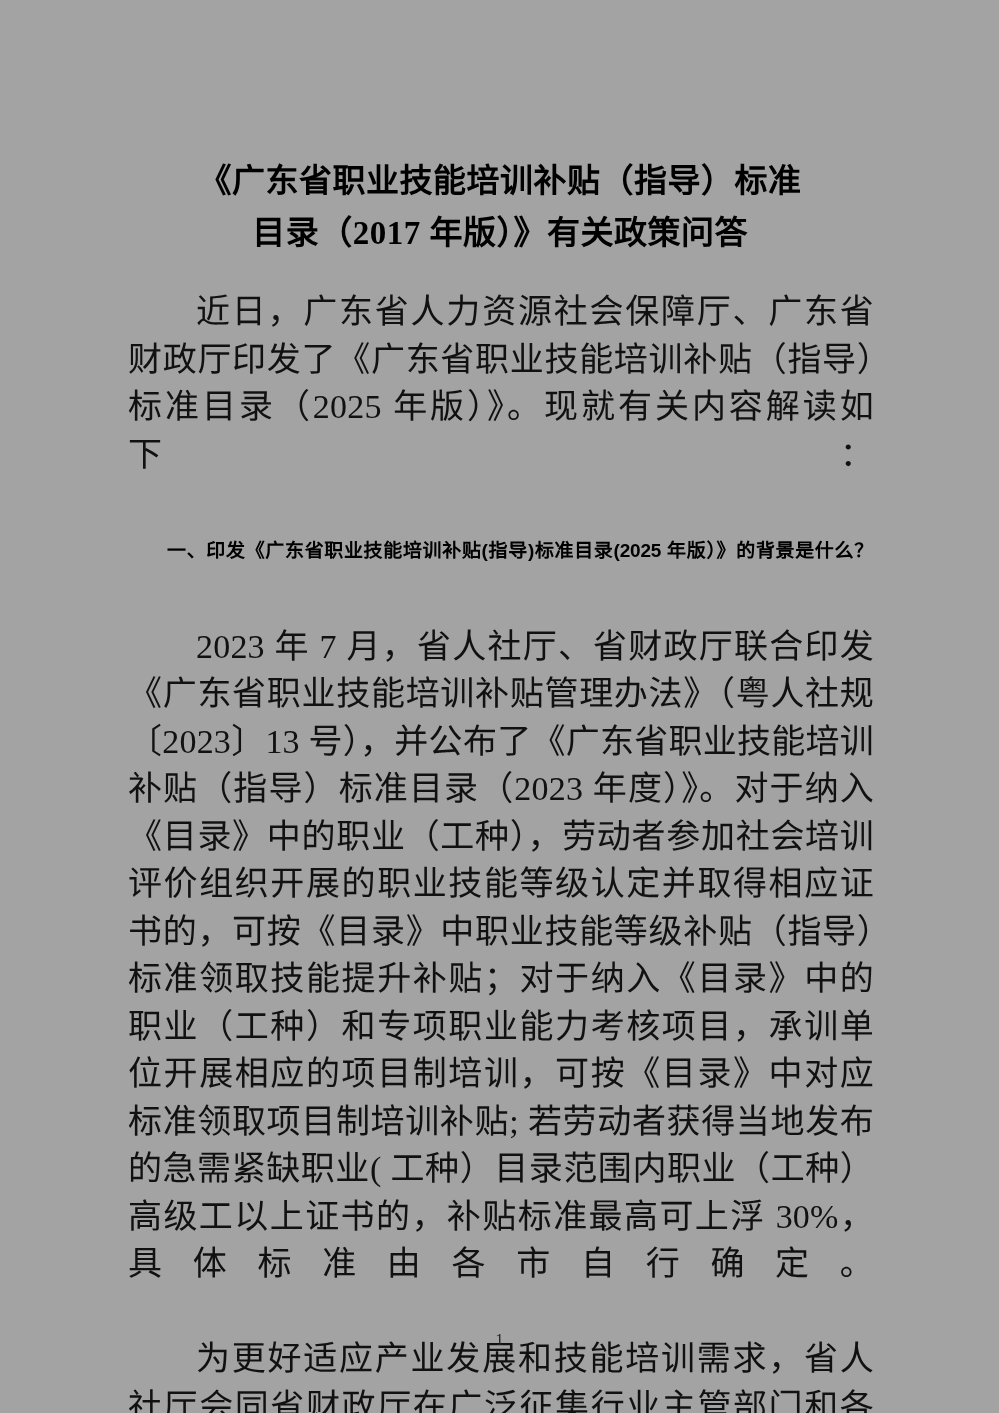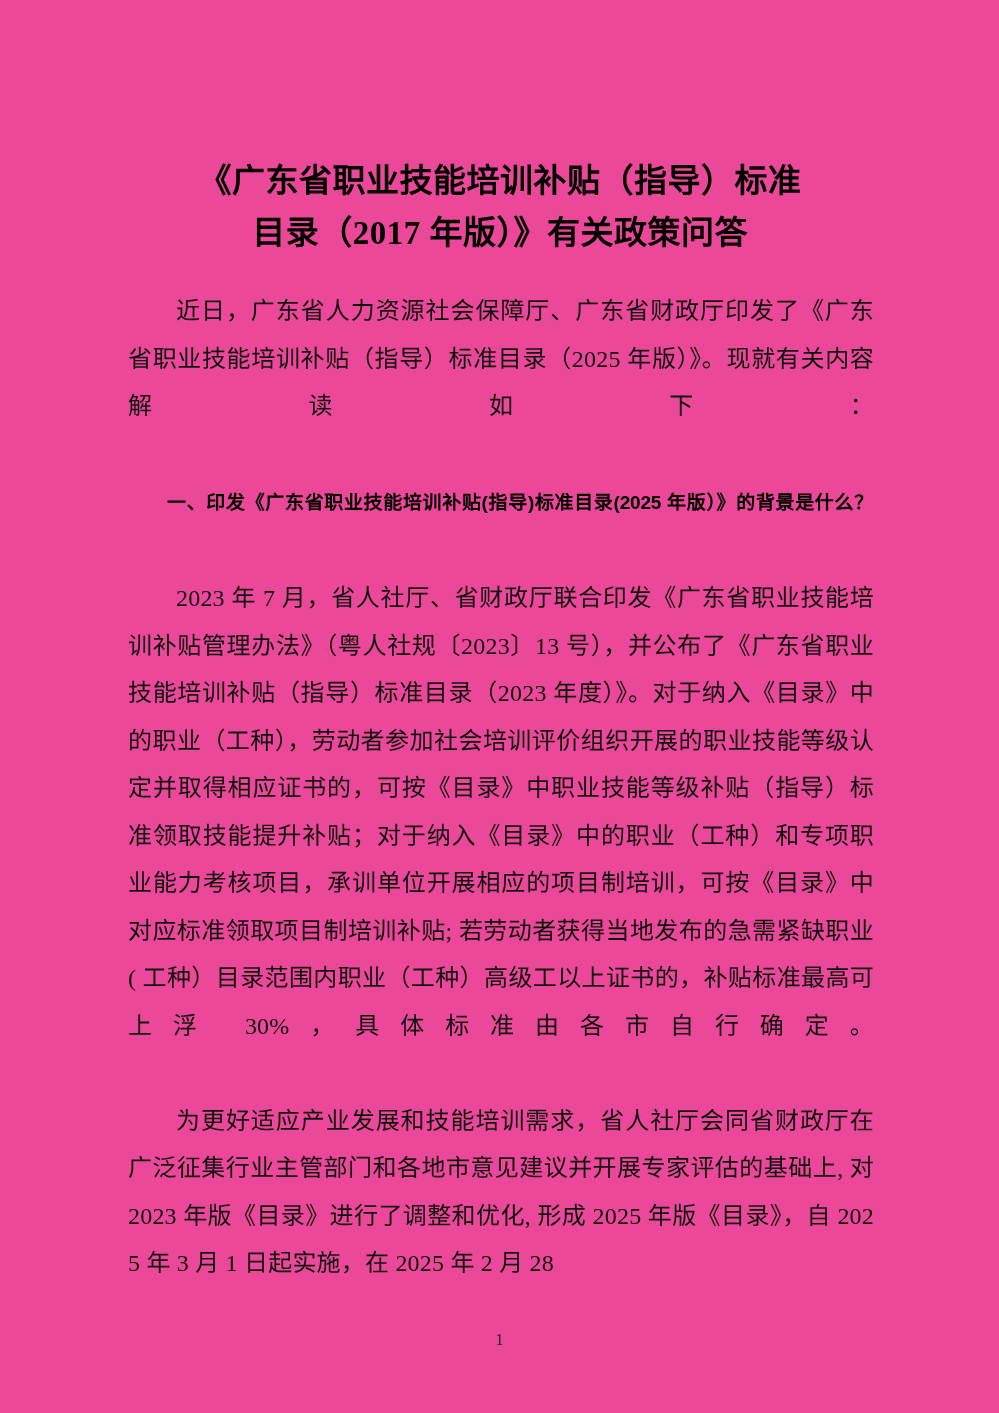--- a/index.html
+++ b/index.html
@@ -7,21 +7,21 @@
     margin: 0;
     padding: 0;
     background: #ffffff;
   }
 
   .page {
     position: relative;
     width: 999px;
     height: 1413px;
     margin: 0 auto;
-    background: #ec4899;
+    background: #a3a3a3;
     overflow: hidden;
     font-family: "Liberation Serif", "DejaVu Serif", serif;
     color: #000000;
     box-sizing: border-box;
     padding-left: 16px;
   }
 
   
   .doc-title {
     position: absolute;
@@ -45,21 +45,21 @@
   .body-block {
     position: absolute;
     left: 128px;
     top: 288px;
     width: 746px;
   }
 
   .para {
     margin: 0;
     font-family: "Liberation Serif", "DejaVu Serif", serif;
-    font-size: 24px;
+    font-size: 34px;
     line-height: 47.5px;
     text-align: justify;
     text-justify: inter-character;
     text-indent: 2em;
     letter-spacing: 0.2px;
     color: #111111;
     word-break: break-all;
   }
 
   

